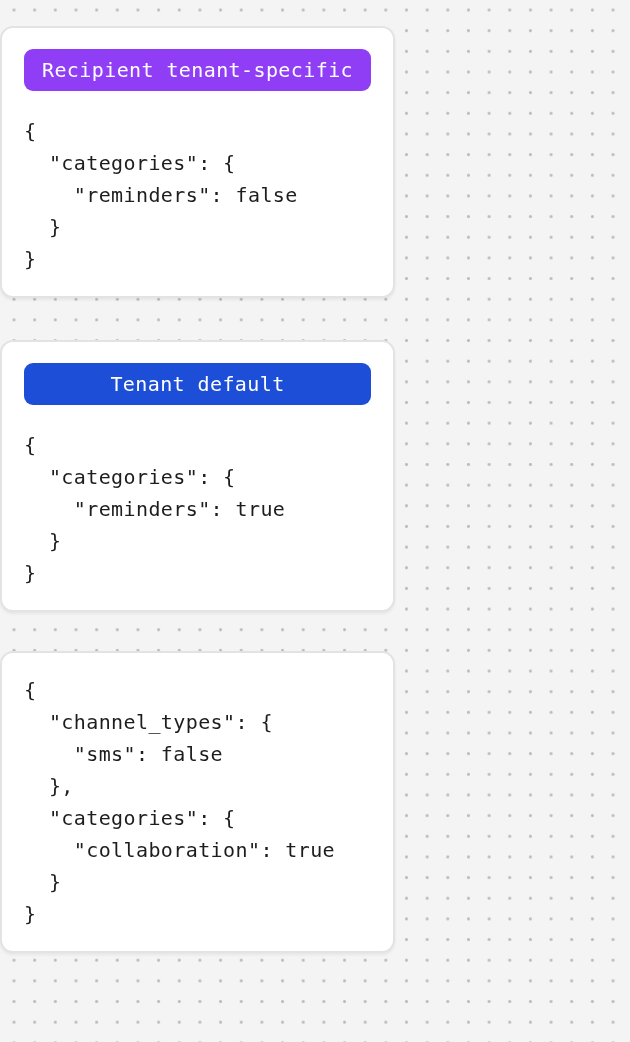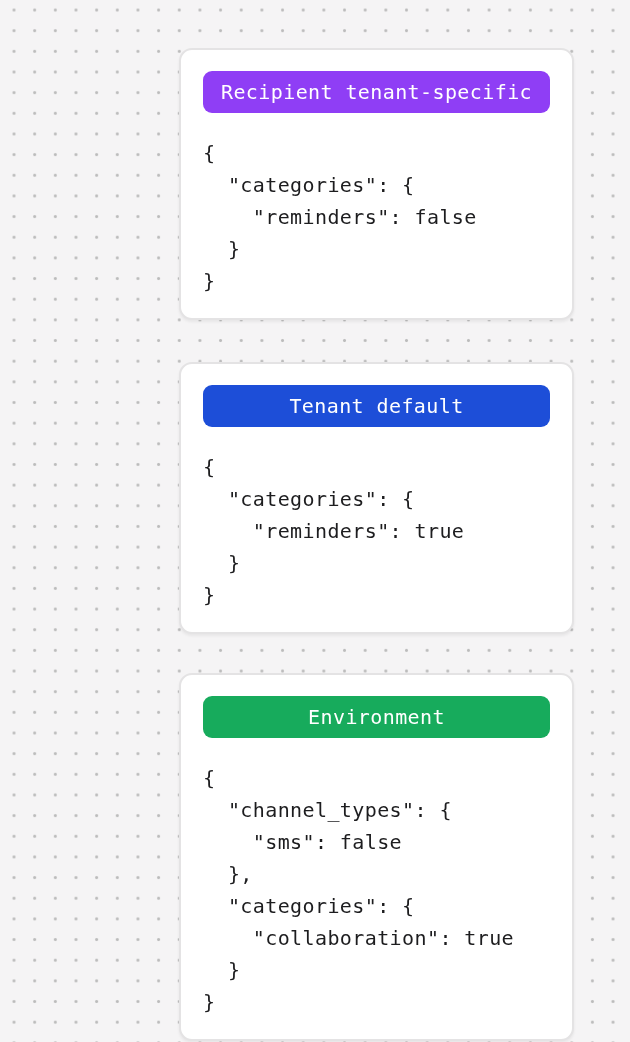--- a/index.html
+++ b/index.html
@@ -10,24 +10,24 @@
     font-family: "DejaVu Sans Mono", "Liberation Mono", monospace;
     background-color: #f5f4f5;
     background-image: radial-gradient(circle, #bcbcbc 1.1px, rgba(188,188,188,0.35) 1.6px, transparent 2px);
     background-size: 20.67px 20.67px;
     background-position: 3.7px -0.3px;
   }
 
   .canvas {
     width: 574px;
     height: 1042px;
-    padding-top: 48px;
+    padding-top: 26px;
     display: flex;
     flex-direction: column;
-    align-items: flex-end;
+    align-items: flex-start;
   }
 
   .card {
     width: 395px;
     background: #ffffff;
     border: 2px solid #e4e3e4;
     border-radius: 13px;
     box-shadow: 0 2px 3px rgba(0,0,0,0.06);
     padding: 21px 22px;
     flex: none;
@@ -75,21 +75,20 @@
   <section class="card card-tenant-default">
     <div class="badge" style="background-color: #1d4ed8;">Tenant default</div>
     <pre class="code">{
   "categories": {
     "reminders": true
   }
 }</pre>
   </section>
 
   <section class="card card-environment">
-    <div class="badge" style="background-color: rgb(23, 171, 92);">Environment</div>
     <pre class="code">{
   "channel_types": {
     "sms": false
   },
   "categories": {
     "collaboration": true
   }
 }</pre>
   </section>
 

